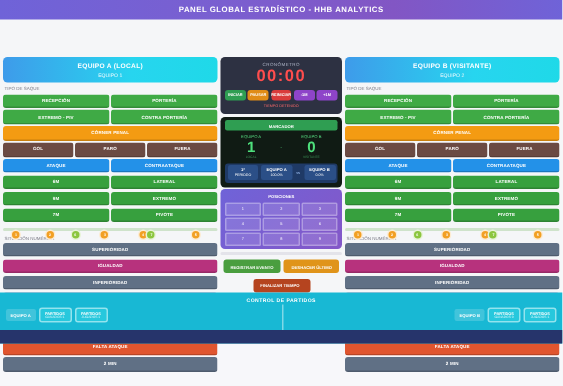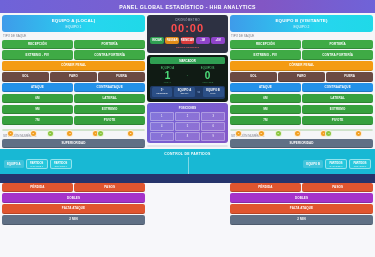--- a/index.html
+++ b/index.html
@@ -1,21 +1,21 @@
 <!DOCTYPE html>
 <html><head>
 <meta charset="utf-8">
 <style>
   * { box-sizing: border-box; margin:0; padding:0; }
   body {
     width:375px; height:257px; overflow:hidden;
     font-family:"Liberation Sans", sans-serif;
     background:#f7f7fa;
   }
-  .app { width:375px; height:183px; display:flex; flex-direction:column; background:#f5f6f8; }
+  .app { width:375px; height:229px; display:flex; flex-direction:column; background:#f5f6f8;gap:23px; }
 
   
   .header {
     height:13px; flex:0 0 13px;
     background:linear-gradient(90deg,#6f63d8 0%, #7a5fd0 40%, #8256c4 70%, #6f63d8 100%);
     display:flex; align-items:center; justify-content:center;
   }
   .header-title {
     color:#fff; font-size:5.2px; font-weight:bold; letter-spacing:.35px;
     white-space:nowrap;

